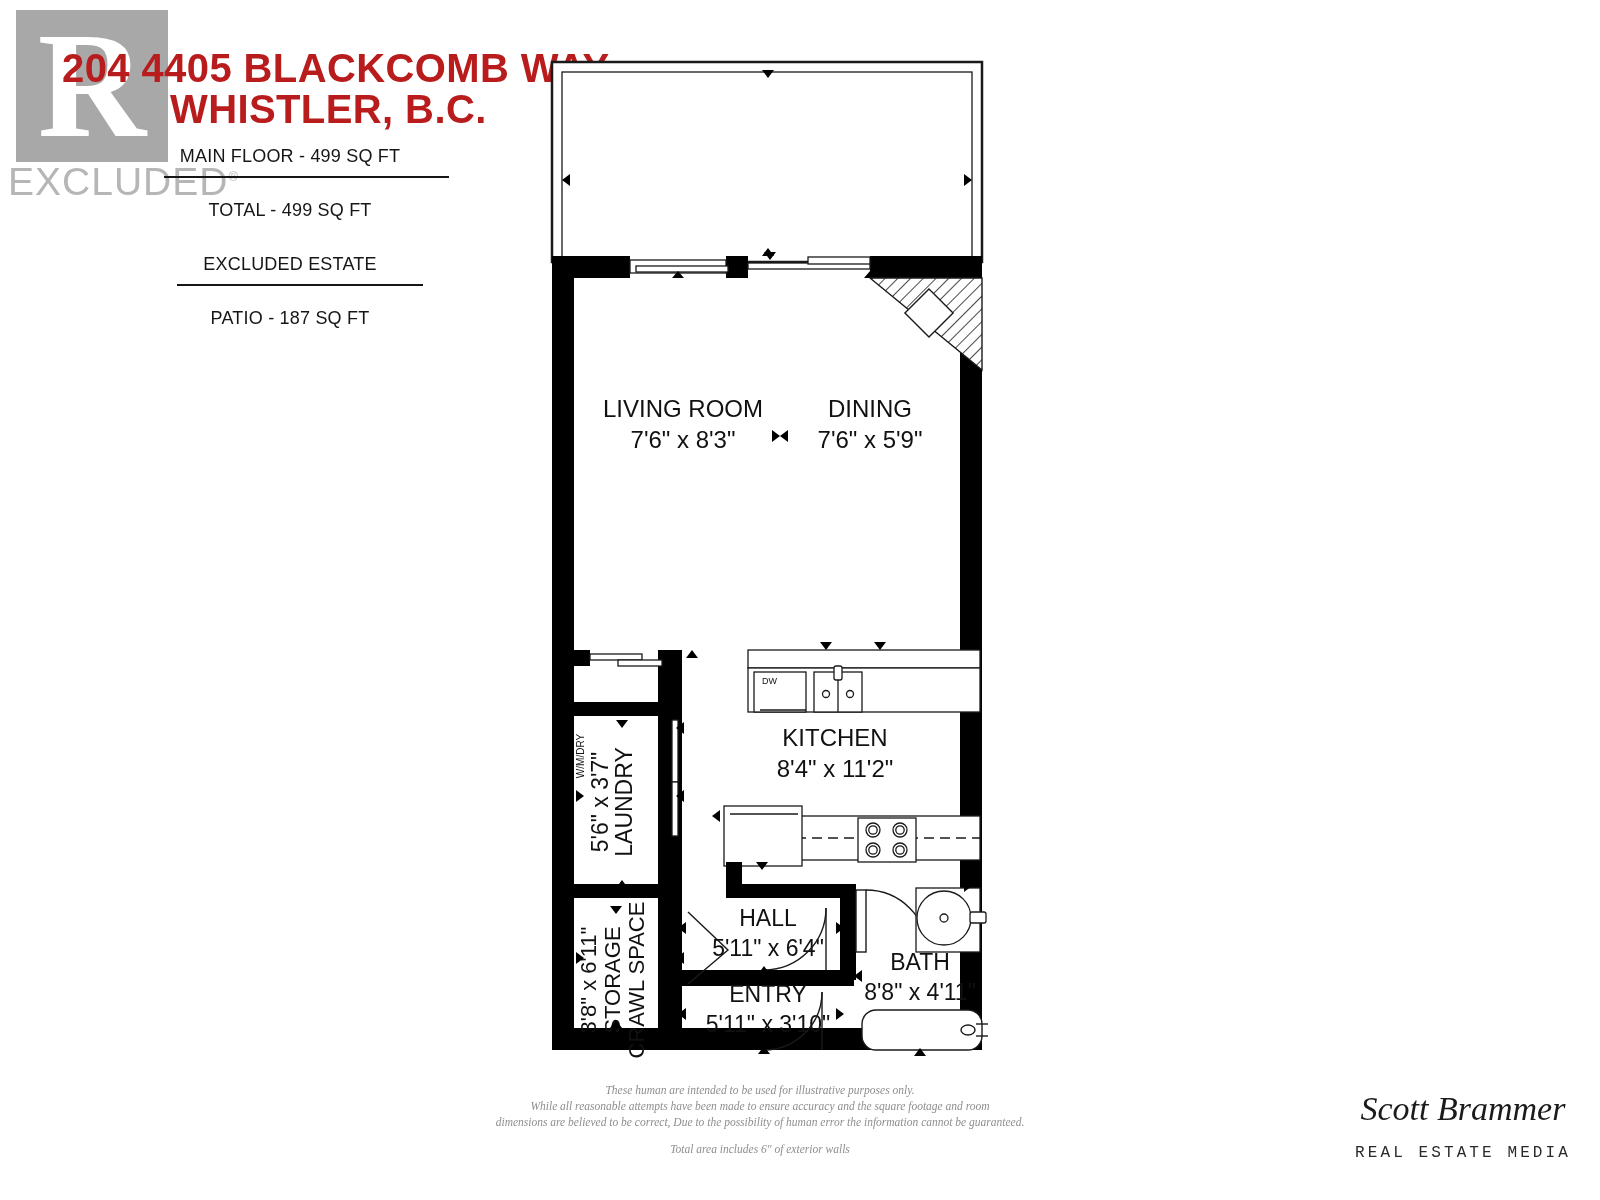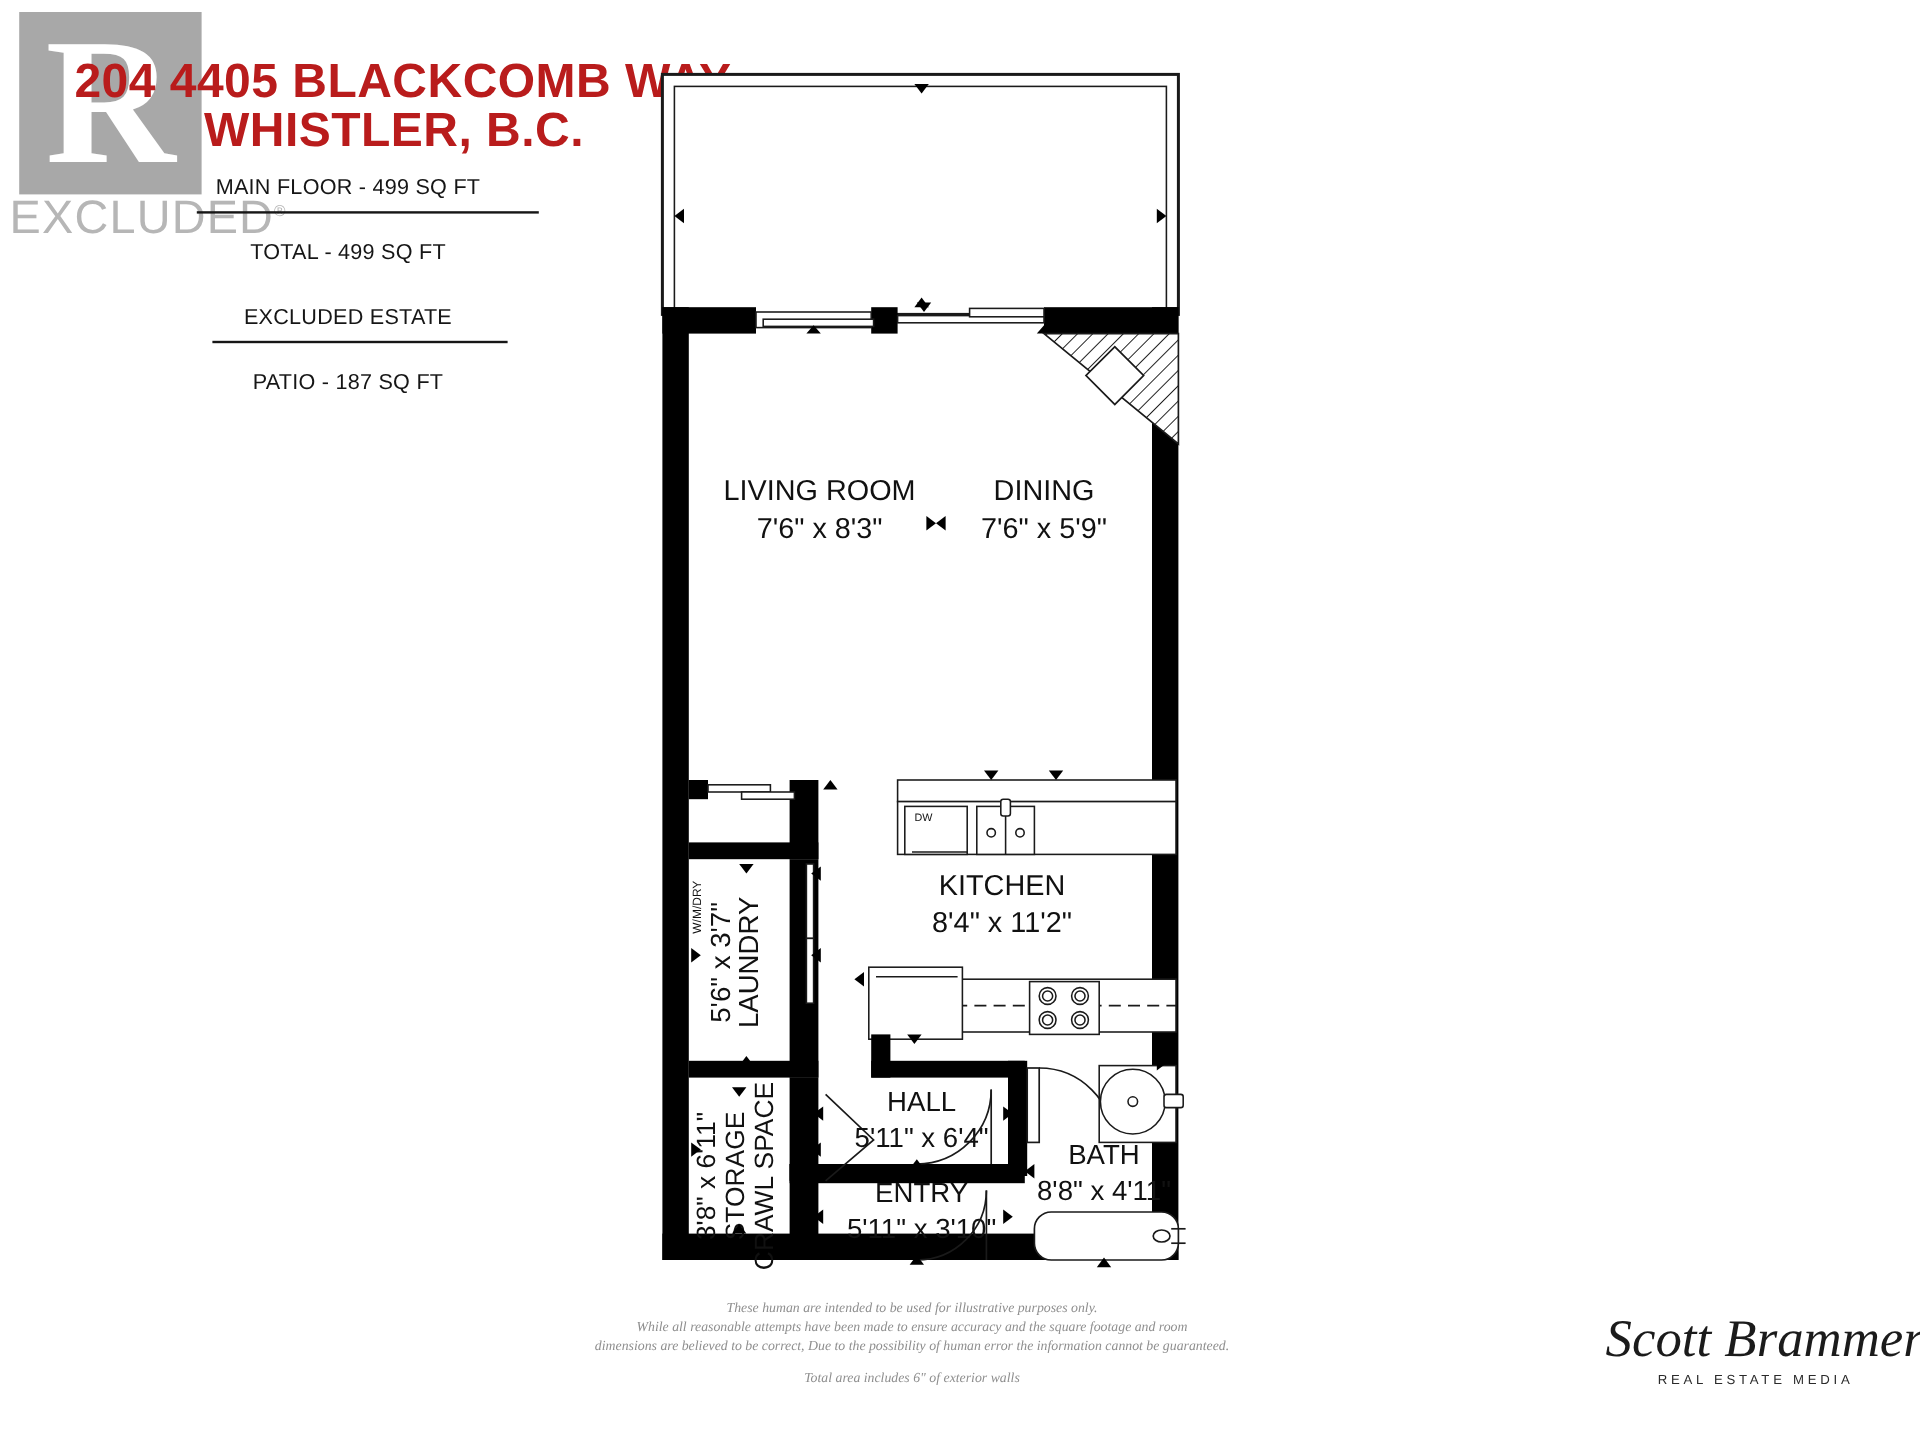--- a/index.html
+++ b/index.html
@@ -146,32 +146,32 @@
     height: 95px;
   }
   #brand-signature {
     position: absolute;
     left: 0;
     top: 8px;
     width: 250px;
     text-align: center;
     font-family: "Liberation Serif", serif;
     font-style: italic;
-    font-size: 44px;
+    font-size: 34px;
     color: #1b1b1b;
     white-space: nowrap;
   }
   #brand-tagline {
     position: absolute;
     left: 0;
     top: 62px;
     width: 250px;
     text-align: center;
-    font-family: Liberation Sans, sans-serif;
-    font-size: 11px;
+    font-family: Liberation Mono, monospace;
+    font-size: 16px;
     letter-spacing: 3.1px;
     color: #2a2a2a;
     white-space: nowrap;
   }
 </style>
 </head>
 <body>
 
 <div id="realtor-watermark">
   <div id="realtor-mark-box"></div>

